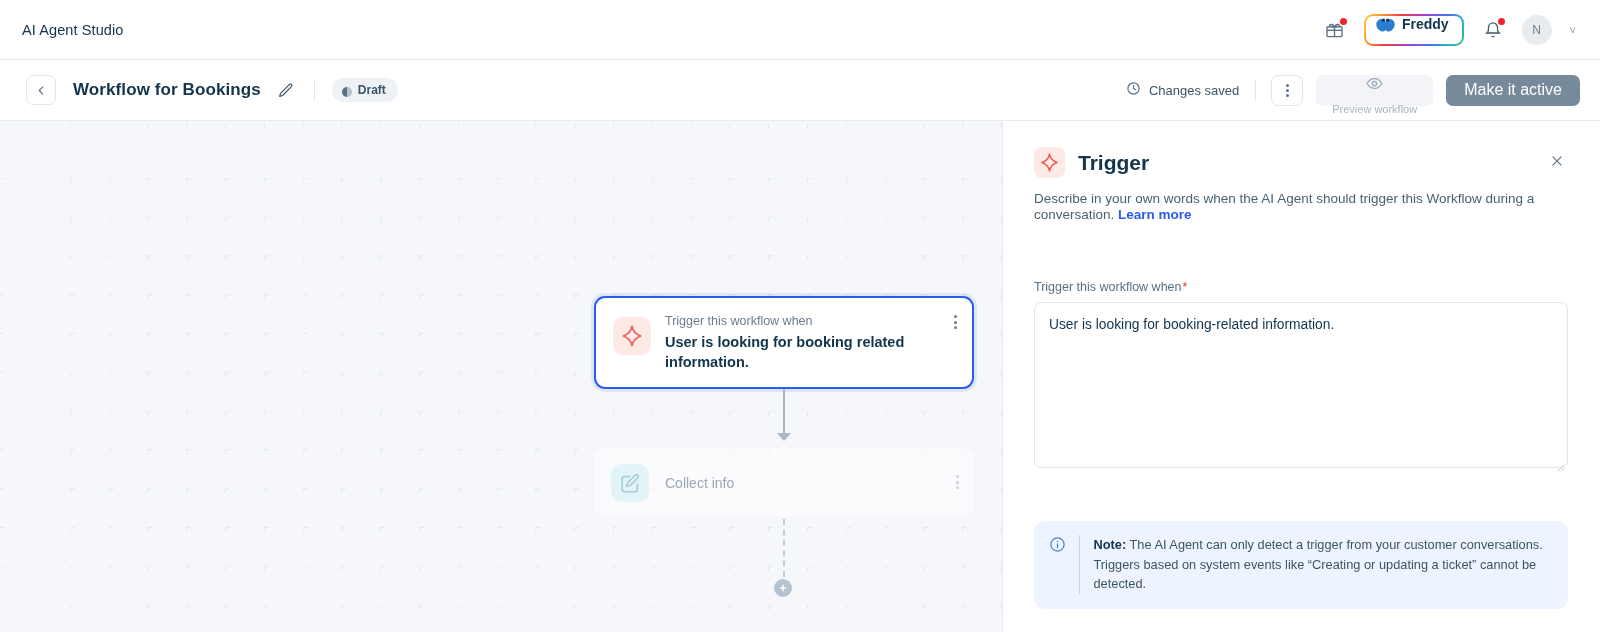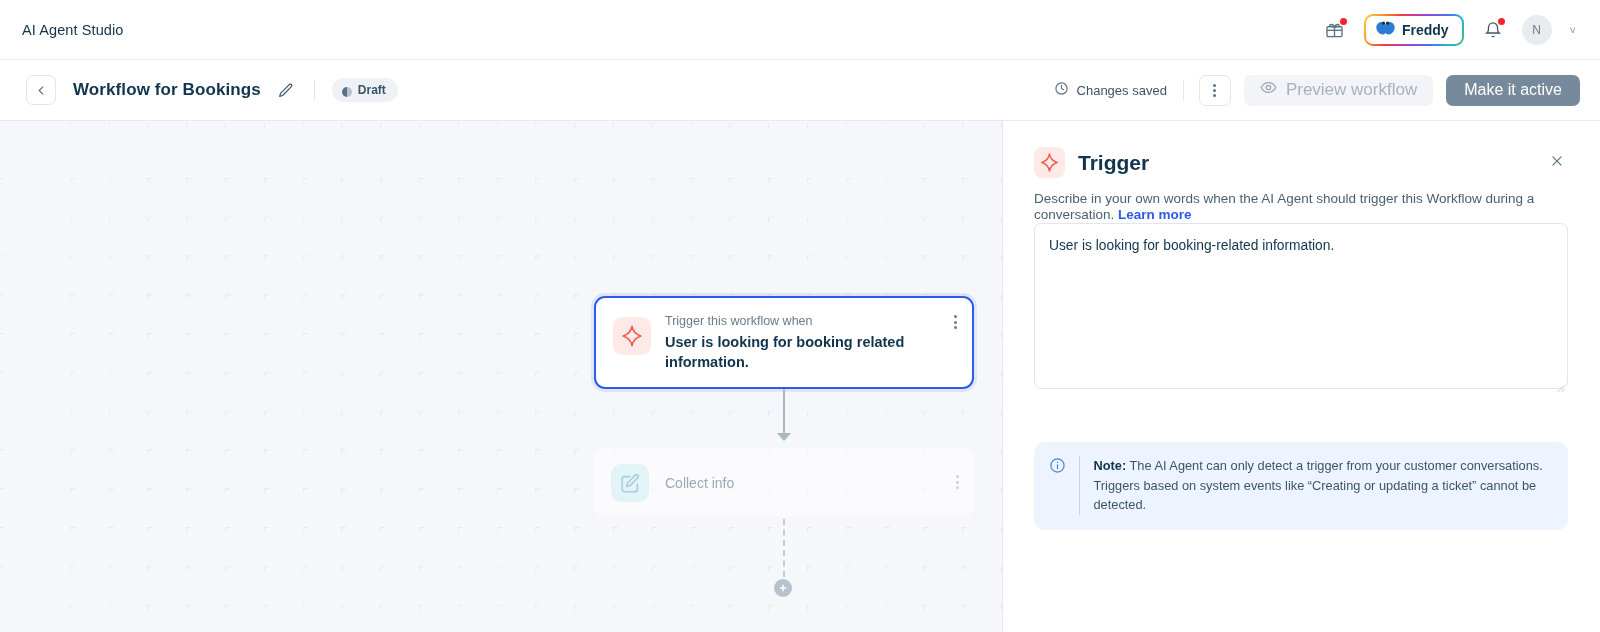--- a/index.html
+++ b/index.html
@@ -46,21 +46,21 @@
   }
   .freddy-btn {
     display: flex; align-items: center; gap: 7px;
     height: 32px;
     padding: 2px;
     border-radius: 9px;
     background: linear-gradient(120deg,#ffd43b 0%,#ff922b 16%,#f03e3e 32%,#ae3ec9 50%,#4c6ef5 70%,#22b8cf 86%,#40c057 100%);
     cursor: pointer;
   }
   .freddy-inner {
-    display: flex; align-items: center; gap: 7px;
+    display: flex; gap: 7px;
     background: #fff;
     border-radius: 7px;
     height: 100%;
     padding: 0 13px 0 10px;
   }
   .freddy-label {
     font-size: 14px; font-weight: bold;
     color: #12344d;
   }
   .avatar {
@@ -146,25 +146,26 @@
   }
   .kebab-dots { display: flex; flex-direction: column; gap: 2px; align-items: center; }
   .kebab-dots i { width: 3px; height: 3px; border-radius: 50%; background: #5a7184; display: block; }
   .btn-preview {
     display: flex; align-items: center; gap: 9px;
     height: 31px;
     padding: 0 16px;
     border-radius: 7px;
     background: #f2f4f7;
     color: #a6b3bf;
-    font-size: 17px;
+    font-size: 11px;
     cursor: not-allowed;
     border: none;
     margin-right: 13px;
     font-family: inherit;
+    flex-direction: column;
   }
   .btn-active {
     height: 31px;
     padding: 0 18px;
     border-radius: 7px;
     background: #768a9c;
     color: #fff;
     font-size: 16px;
     border: none;
     cursor: pointer;
@@ -553,20 +554,23 @@
           <line x1="5" y1="5" x2="19" y2="19"></line>
           <line x1="19" y1="5" x2="5" y2="19"></line>
         </svg>
       </div>
     </div>
 
     <div class="panel-desc">
       <span>Describe in your own words when the AI Agent should trigger this Workflow during a conversation. </span><a class="link">Learn more</a>
     </div>
 
+    <div class="field-label">
+      <span>Trigger this workflow when</span><span class="req">*</span>
+    </div>
 
     <div class="ta-wrap">
       <textarea class="textarea" placeholder="Describe when this workflow should trigger" style="">User is looking for booking-related information.</textarea>
       <span class="ta-grip">
         <svg width="11" height="11" viewBox="0 0 12 12" stroke="#b6c2cd" stroke-width="1">
           <line x1="11" y1="4" x2="4" y2="11"></line>
           <line x1="11" y1="8" x2="8" y2="11"></line>
         </svg>
       </span>
     </div>

